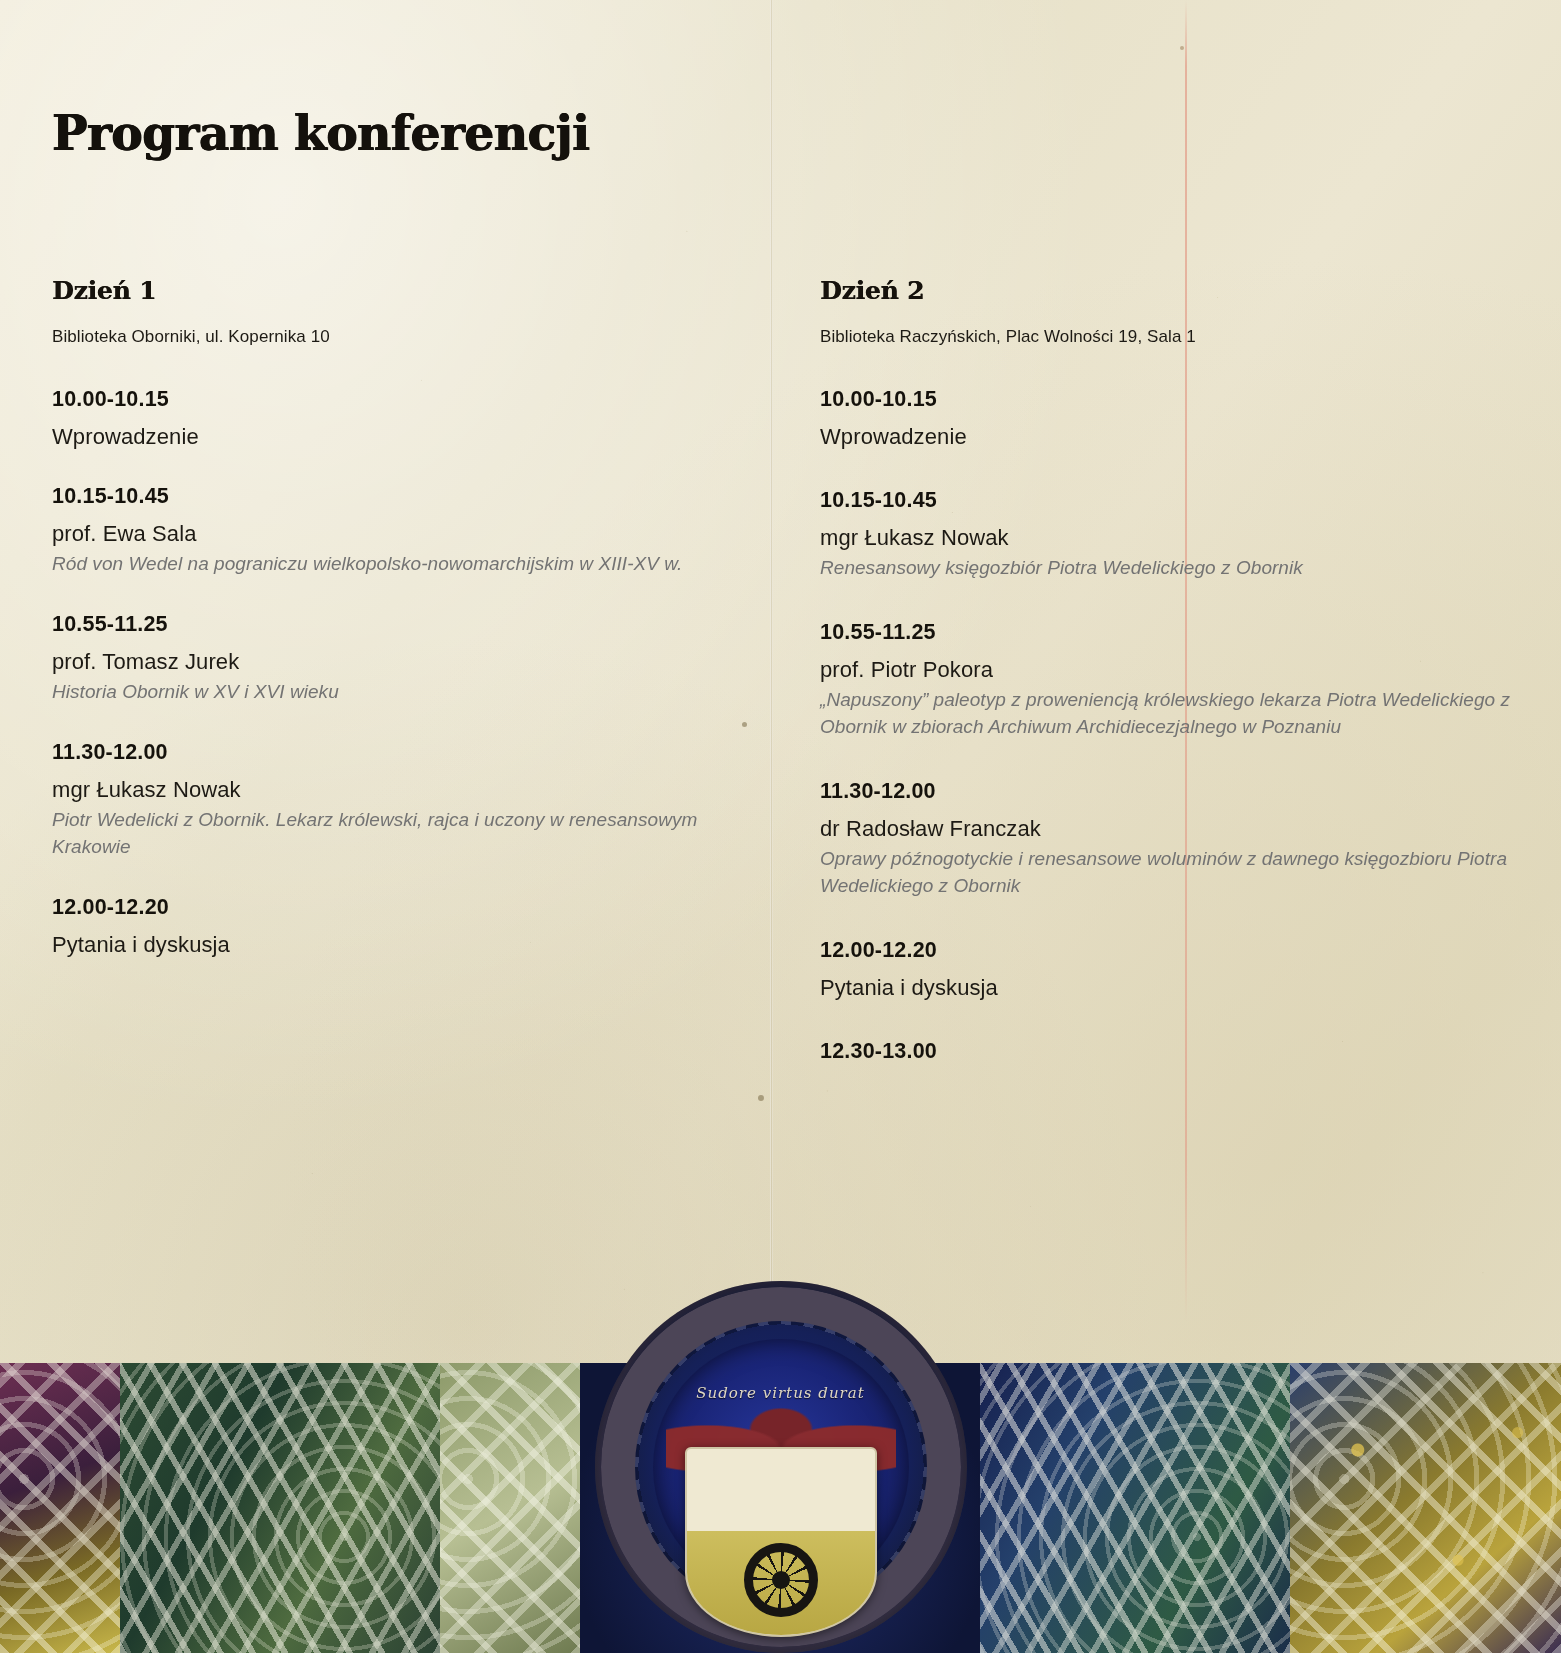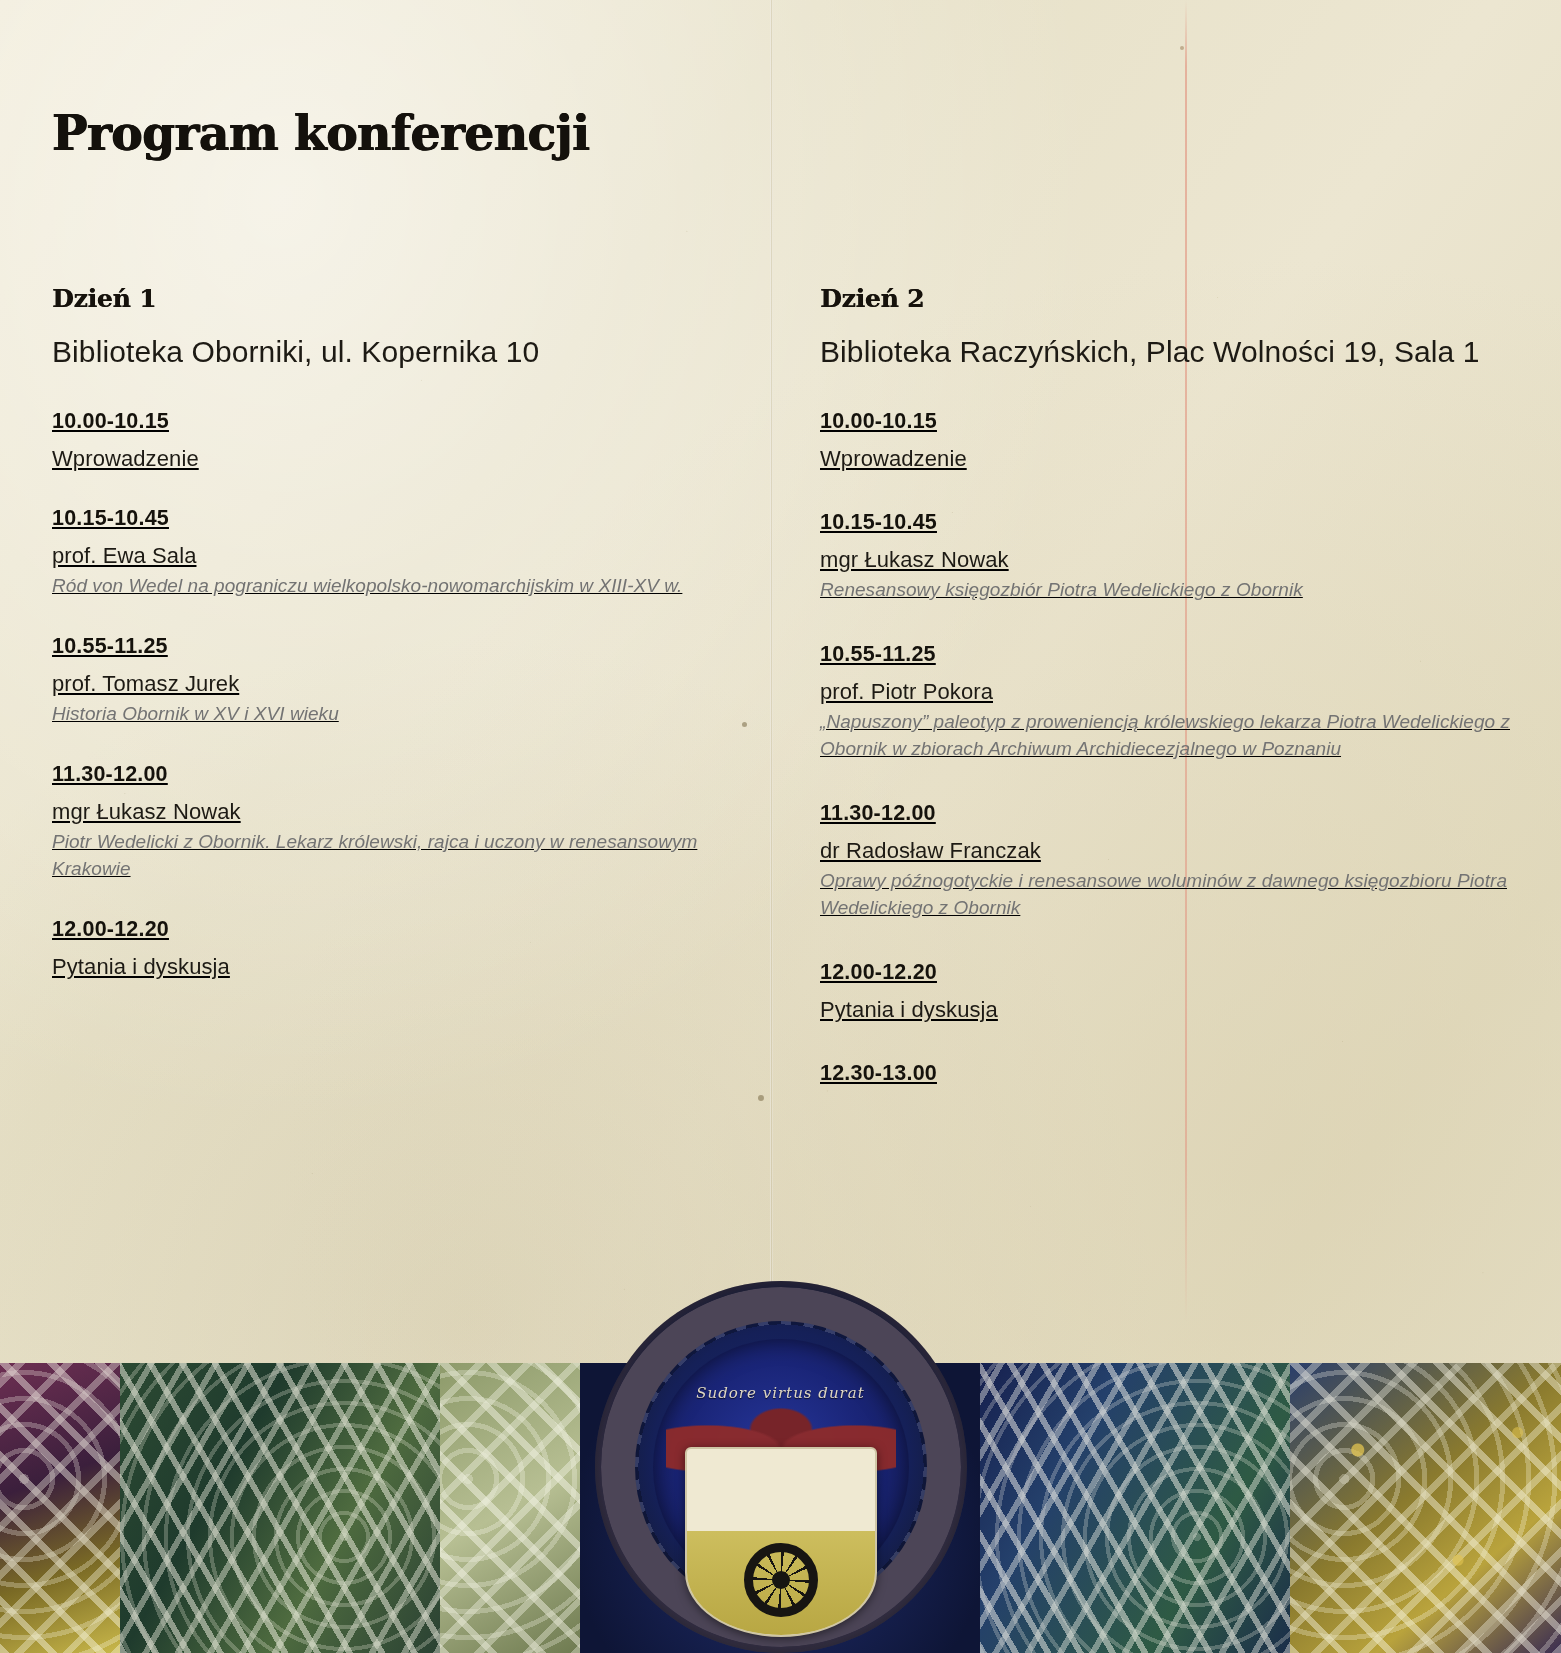--- a/index.html
+++ b/index.html
@@ -86,42 +86,42 @@
     font-size: 49px;
     letter-spacing: -0.5px;
     color: #14110c;
     transform: scaleX(0.96);
     transform-origin: left top;
     text-shadow: 0.8px 0 0 #14110c, -0.4px 0 0 #14110c;
   }
 
   .col {
     position: absolute;
-    top: 284px;
+    top: 276px;
   }
   .col-left  { left: 52px;  width: 690px; }
   .col-right { left: 820px; width: 700px; }
 
   .day-head {
     font-family: "DejaVu Serif", serif;
     font-weight: 700;
     font-size: 25px;
     color: #16120c;
     letter-spacing: -0.2px;
     text-shadow: 0.6px 0 0 #16120c;
     margin: 0 0 22px 0;
   }
   .venue {
-    font-size: 30px;
+    font-size: 17px;
     color: #1d1a14;
     margin: 0 0 40px 0;
     letter-spacing: 0.1px;
   }
 
-  .slot { margin-bottom: 34px; text-decoration: underline; }
+  .slot { margin-bottom: 34px; }
   .slot-time {
     font-size: 21.5px;
     font-weight: 700;
     color: #15120c;
     letter-spacing: 0.2px;
     margin-bottom: 12px;
   }
   .slot-speaker {
     font-size: 22px;
     color: #1d1a14;

